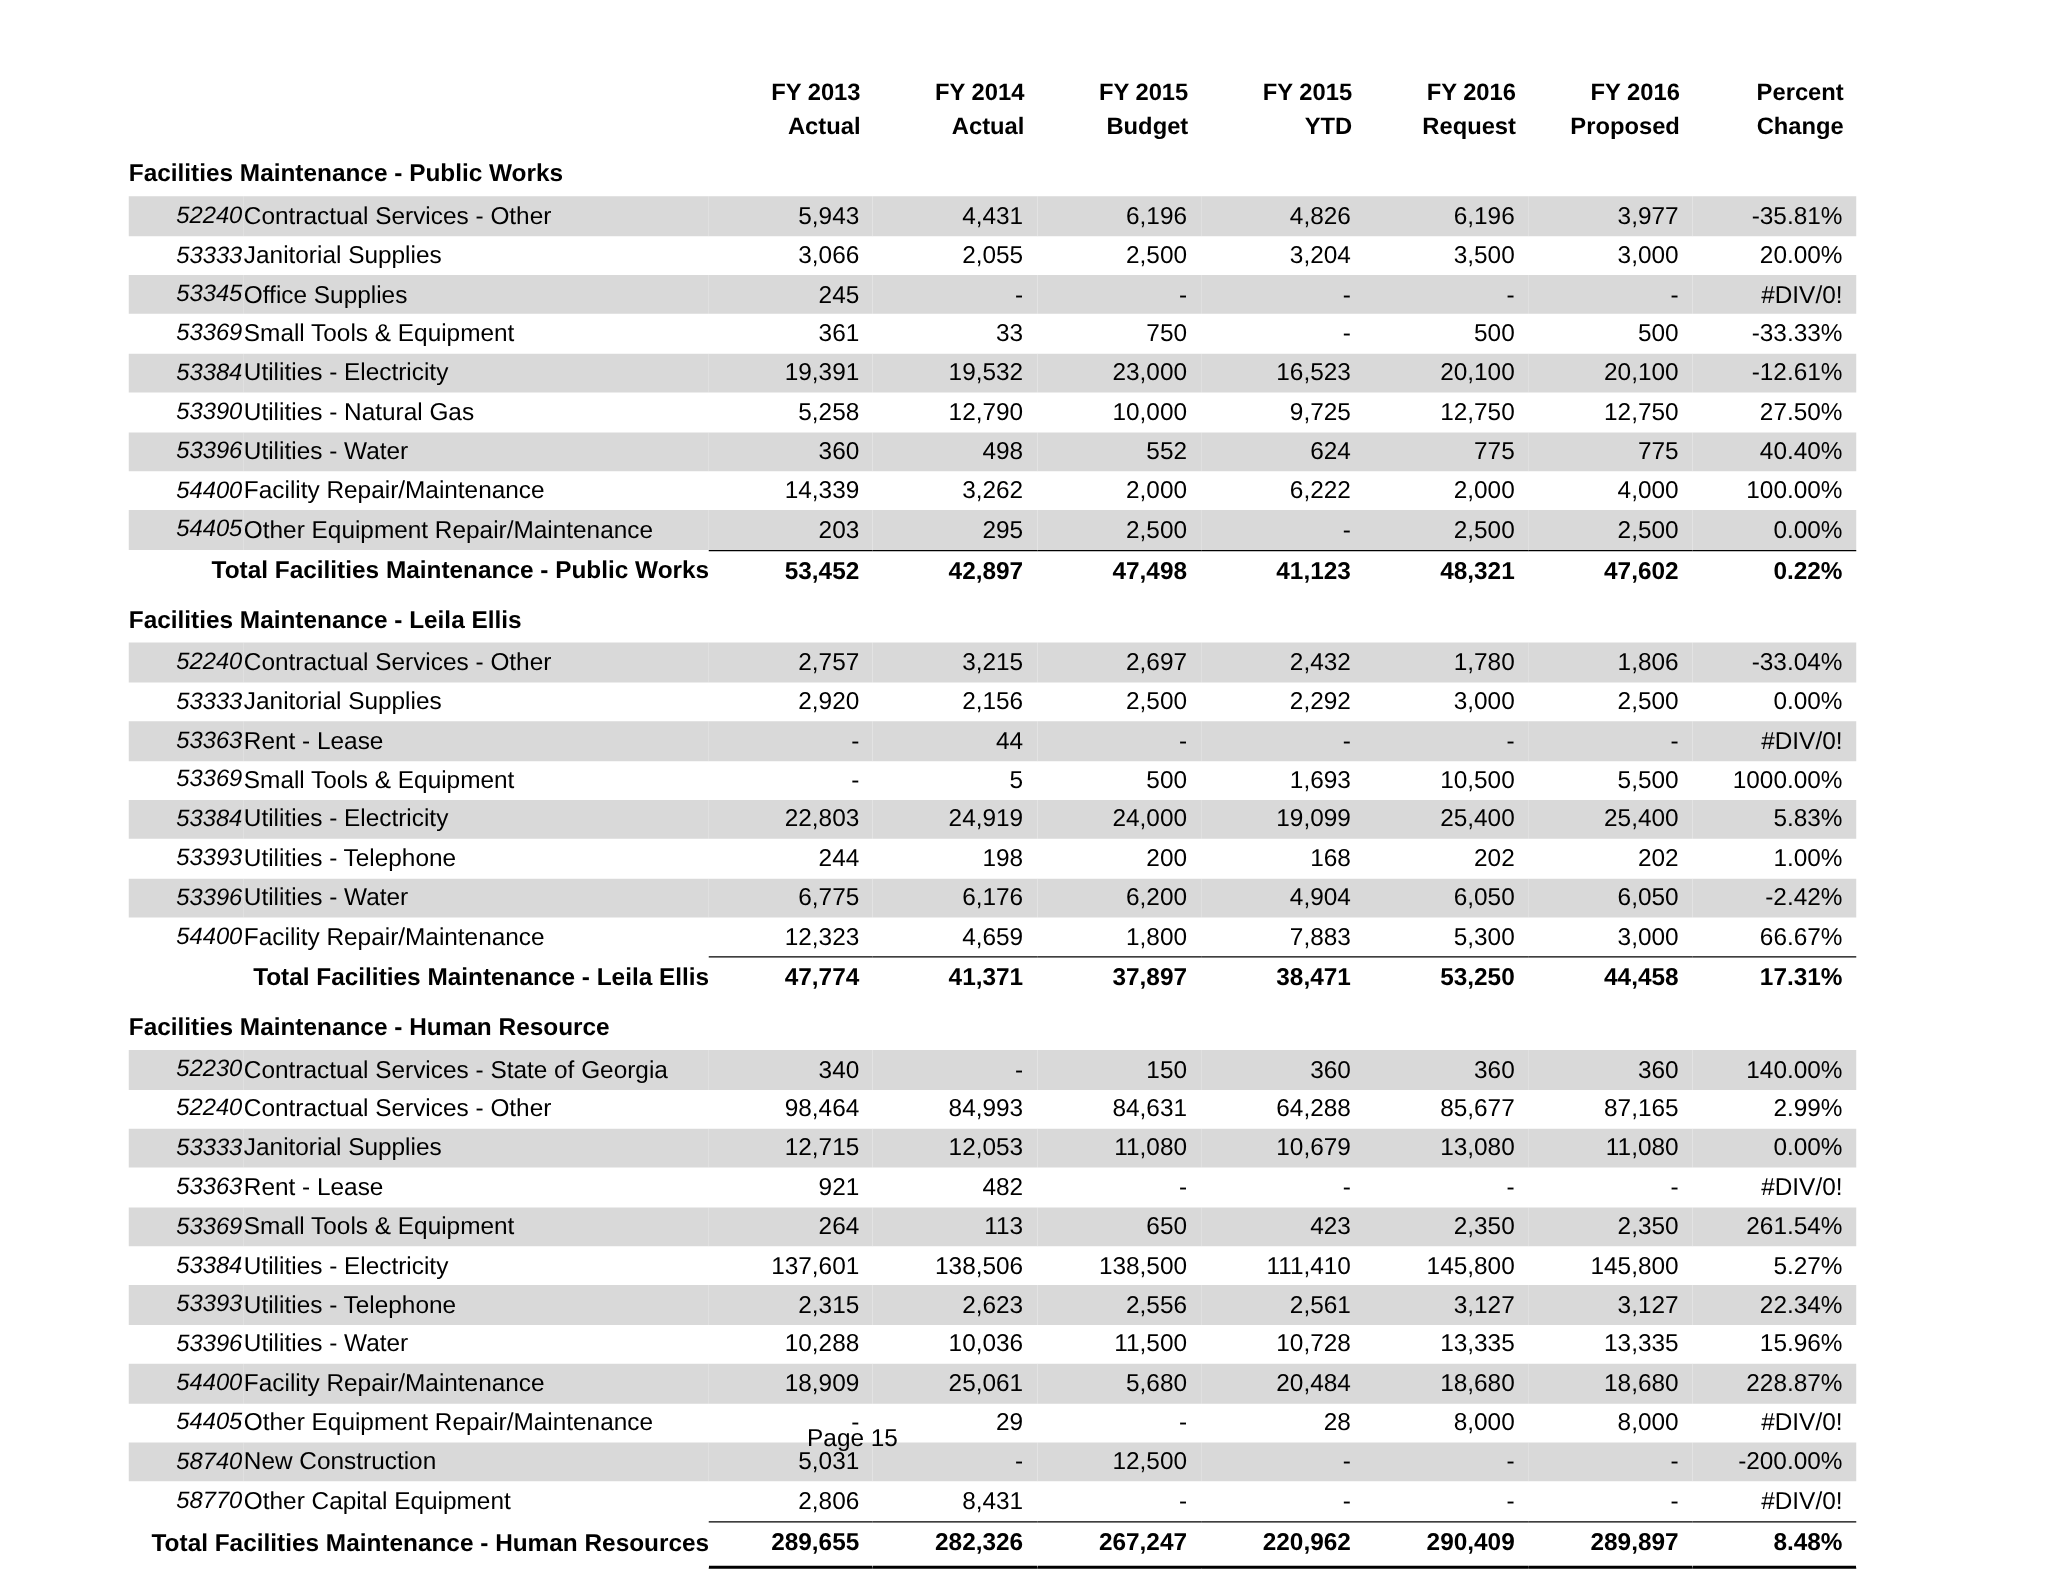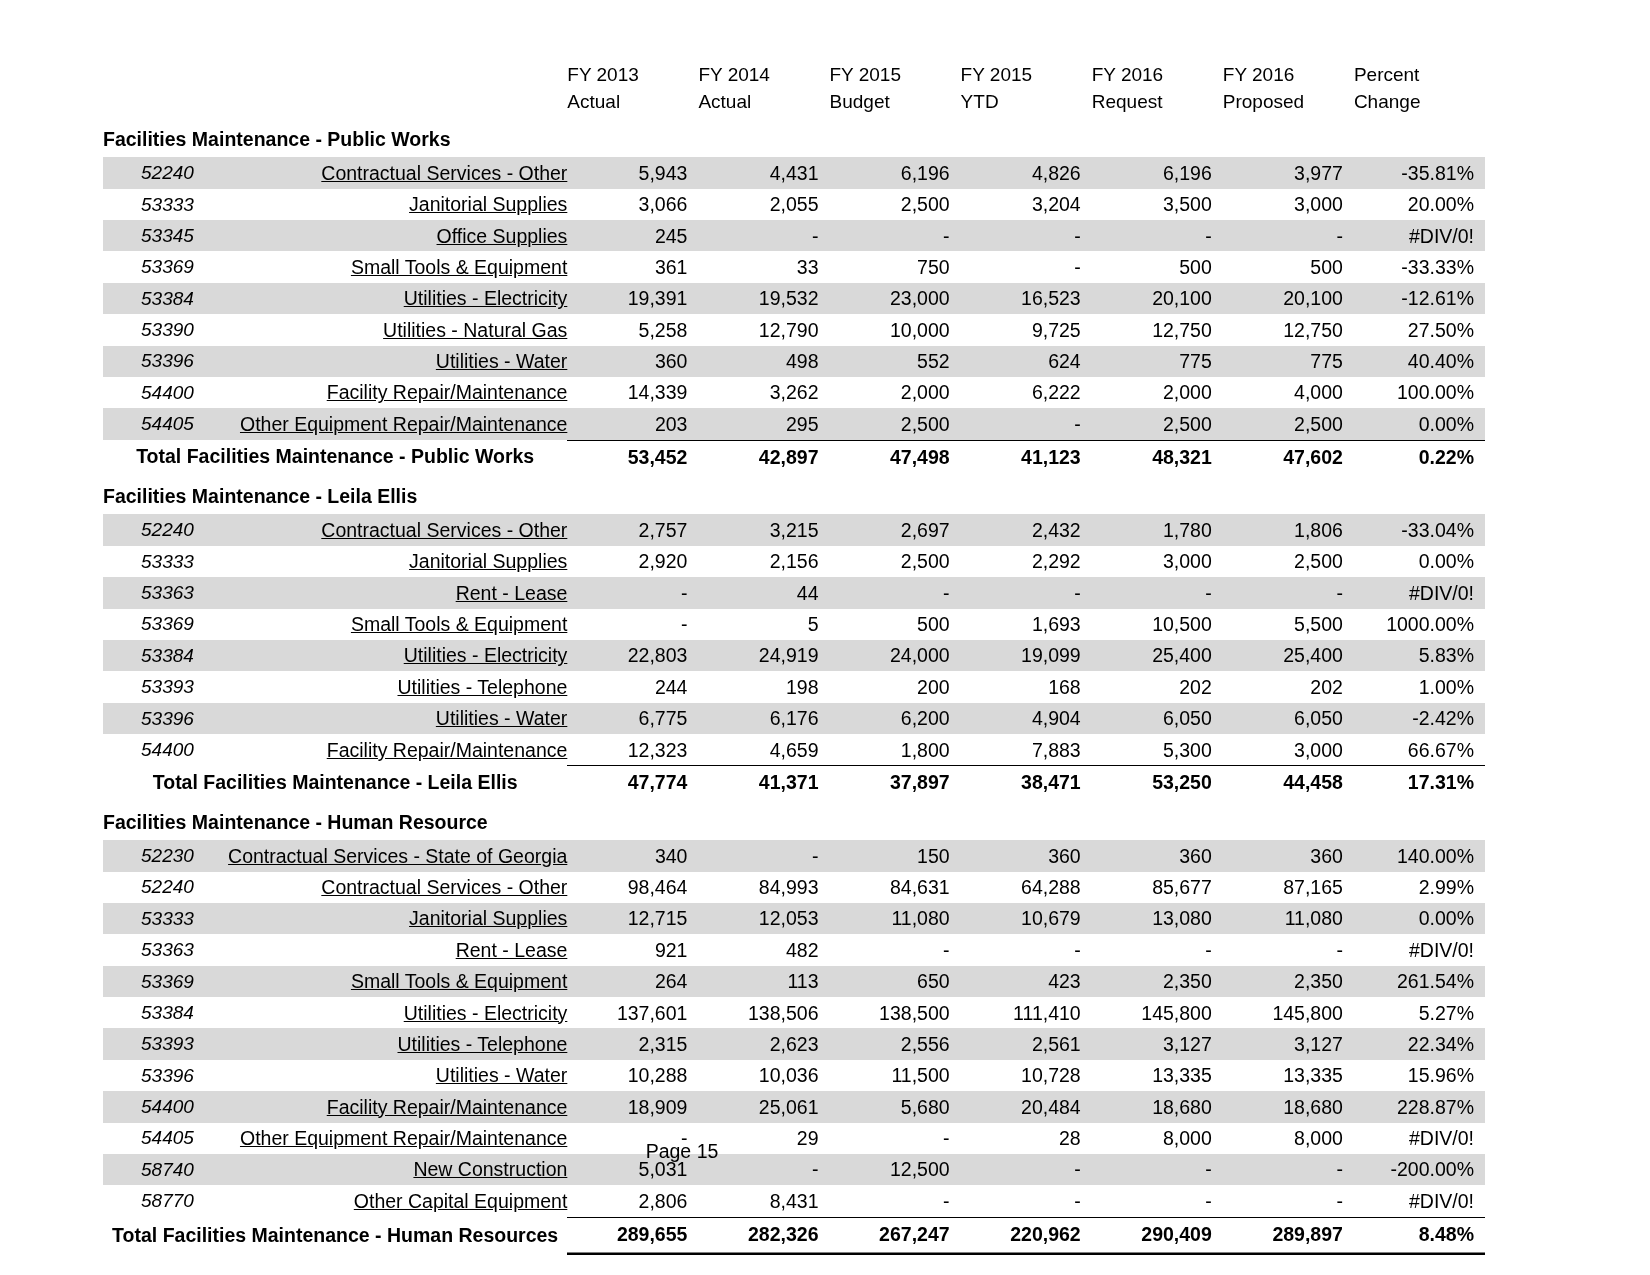--- a/index.html
+++ b/index.html
@@ -30,23 +30,23 @@
     margin-top: 62px;
     width: 1382px;
     font-size: 19.5px;
   }
   table.budget col.c-acct    { width: 92px; }
   table.budget col.c-desc    { width: 372px; }
   table.budget col.c-num     { width: 131px; }
   table.budget col.c-pct     { width: 131px; }
 
   thead th {
-    font-weight: normal;
+    font-weight: bold;
     font-size: 19px;
-    text-align: left;
+    text-align: right;
     vertical-align: bottom;
     padding: 0 10px 2px 0;
     line-height: 1.42;
     white-space: pre-line;
     margin-top: 21px;
   }
   thead th.blank { border: none; }
 
   tbody td {
     padding: 3.5px 0 3.5px 0;
@@ -71,23 +71,22 @@
   }
 
   td.acct {
     font-style: italic;
     text-align: left;
     padding-right: 9px;
     padding-left: 38px;
     font-size: 19px;
   }
   td.desc {
-    text-align: right;
+    text-align: left;
     padding-left: 0;
-    text-decoration: underline;
   }
   td.num {
     text-align: right;
     padding-right: 11px;
   }
   td.pct {
     text-align: right;
     padding-right: 11px;
   }
 
@@ -96,21 +95,21 @@
     font-weight: bold;
     background: #ffffff;
     padding-top: 4px;
     padding-bottom: 6px;
   }
   tr.total td.num,
   tr.total td.pct {
     border-top: 1.5px solid #000;
   }
   tr.total td.sec-label {
-    text-align: center;
+    text-align: right;
   }
   
   tr.grand td.num,
   tr.grand td.pct {
     border-top: 1.5px solid #000;
     border-bottom: 1.5px double #000;
     box-shadow: inset 0 -5px 0 -3.5px #000;
   }
   tr.grand td.num, tr.grand td.pct { padding-bottom: 8px; }
 

